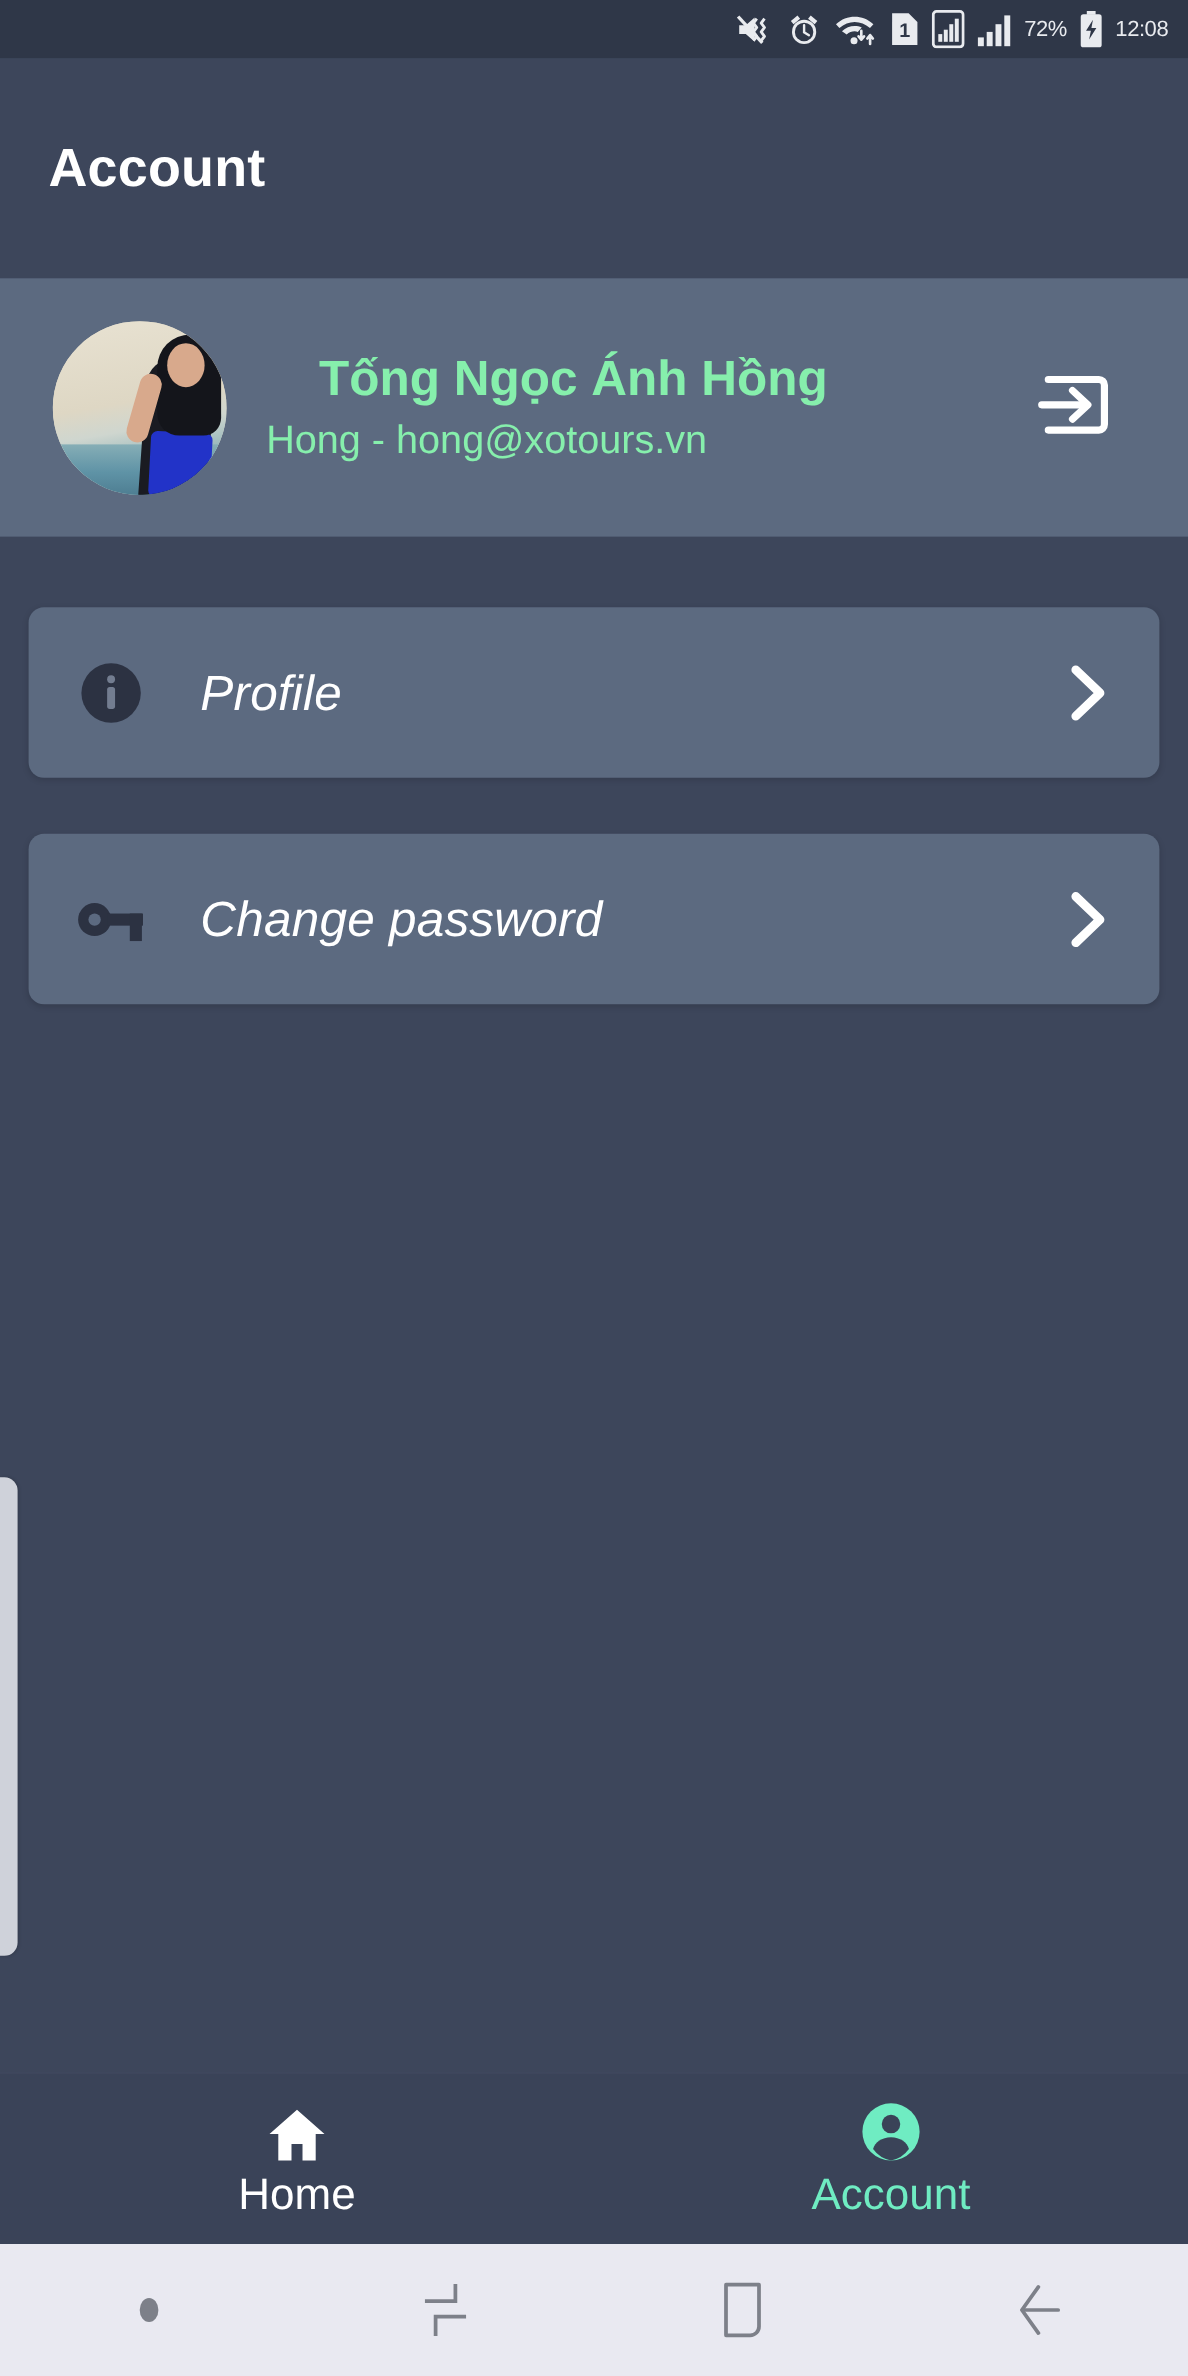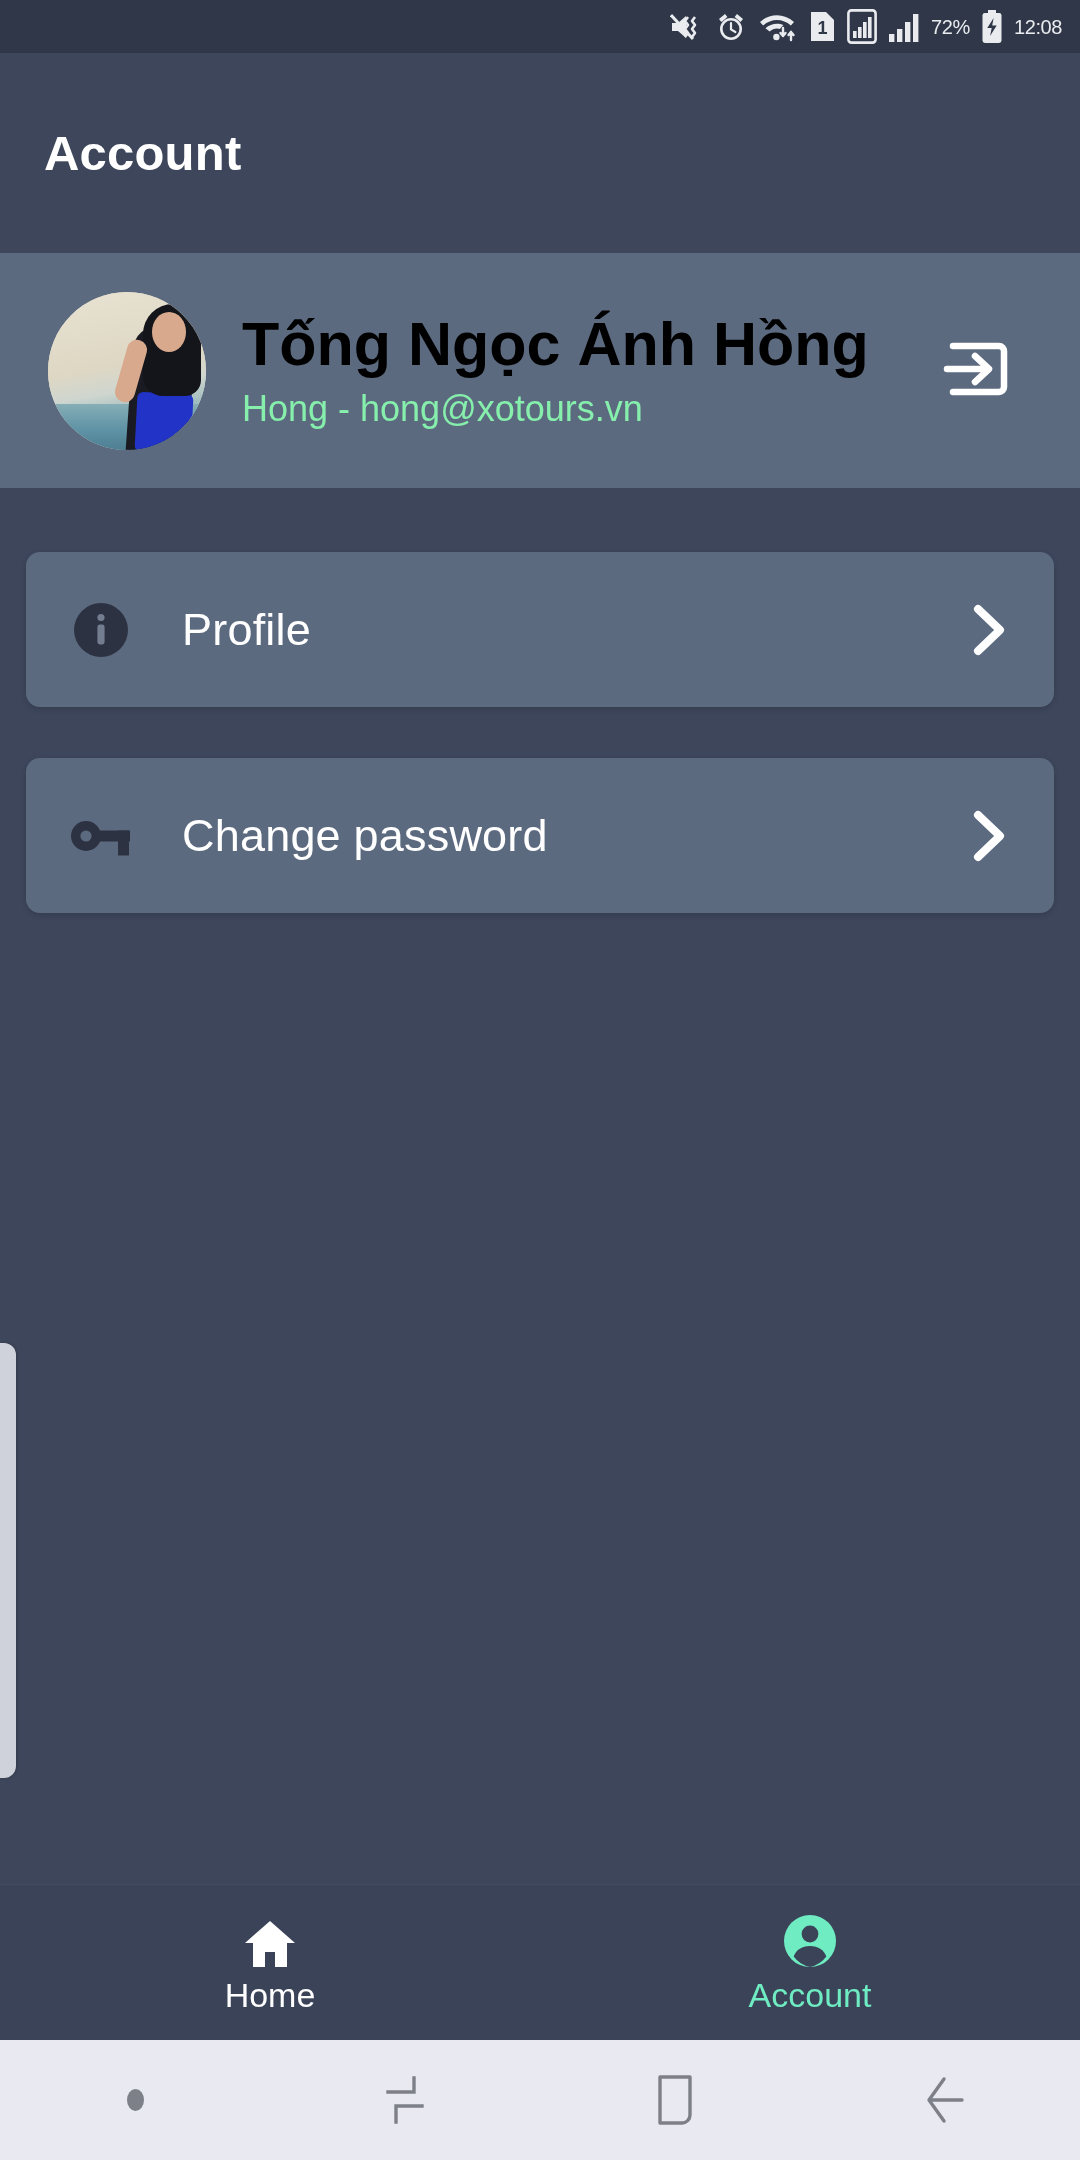--- a/index.html
+++ b/index.html
@@ -50,37 +50,39 @@
   .avatar .sky   { position:absolute; inset:0; background:linear-gradient(170deg,#e8e2d2 0%,#ded7c4 46%,#cfd6cf 60%,#8fb3b8 78%,#6f9fae 100%); }
   .avatar .sea   { position:absolute; left:0; right:0; bottom:0; height:46px; background:linear-gradient(180deg,#86aeb6 0%,#5f93a6 55%,#4e7e92 100%); }
   .avatar .body  { position:absolute; left:52%; top:22%; width:62px; height:126px; background:#1a1b22; border-radius:26px 18px 0 0; transform:rotate(4deg); }
   .avatar .skirt { position:absolute; left:56%; top:64%; width:56px; height:60px; background:#2233c8; border-radius:6px; transform:rotate(3deg); }
   .avatar .hair  { position:absolute; left:60%; top:8%; width:58px; height:92px; background:#14151b; border-radius:30px 24px 16px 20px; }
   .avatar .face  { position:absolute; left:66%; top:13%; width:34px; height:40px; background:#d8a98c; border-radius:50%; }
   .avatar .arm   { position:absolute; left:46%; top:30%; width:20px; height:64px; background:#d8a98c; border-radius:12px; transform:rotate(16deg); }
 
   .profile-text { flex:1; padding-left:36px; min-width:0; }
   .profile-name {
-    color:#000000; font-size:61px; font-weight:700; line-height:1.12;
+    color:#86efac; font-size:45px; font-weight:700; line-height:1.12;
     white-space:nowrap;
+    margin-left:48px;
   }
   .profile-sub {
     color:#86efac; font-size:36px; font-weight:400; line-height:1.25;
     margin-top:7px; white-space:nowrap;
   }
   .logout-btn {
     flex:0 0 auto; width:84px; height:84px;
     display:flex; align-items:center; justify-content:center;
     margin-right:22px;
   }
 
   
   .content {
     position:absolute; top:488px; left:0; width:1080px; bottom:276px;
     background:#3d465b;
+    font-style:italic;
   }
   .card {
     position:absolute; left:26px; width:1028px; height:155px;
     background:#5c6a80; border-radius:14px;
     display:flex; align-items:center; padding:0 38px 0 40px;
     box-shadow:0 2px 6px rgba(0,0,0,0.14);
   }
   .card-1 { top:64px; }
   .card-2 { top:270px;justify-content:space-between; }
   .card-icon {
@@ -108,21 +110,21 @@
     position:absolute; left:0; bottom:120px; width:1080px; height:156px;
     background:#3a4358;
     display:flex; align-items:center;
     border-top:1px solid #424b60;
   }
   .navitem {
     flex:1; display:flex; flex-direction:column;
     align-items:center; justify-content:center; gap:9px;
   }
   .navitem .nicon { height:56px; display:flex; align-items:flex-end; justify-content:center; }
-  .navitem .nlabel { font-size:34px; font-weight:400; line-height:1; }
+  .navitem .nlabel { font-size:40px; font-weight:400; line-height:1; }
   .nav-inactive .nlabel { color:#ffffff; }
   .nav-active   .nlabel { color:#6fecc2; }
 
   
   .sysnav {
     position:absolute; left:0; bottom:0; width:1080px; height:120px;
     background:#e9e9f1;
     display:flex; align-items:center;
   }
   .sysnav .sysbtn {

